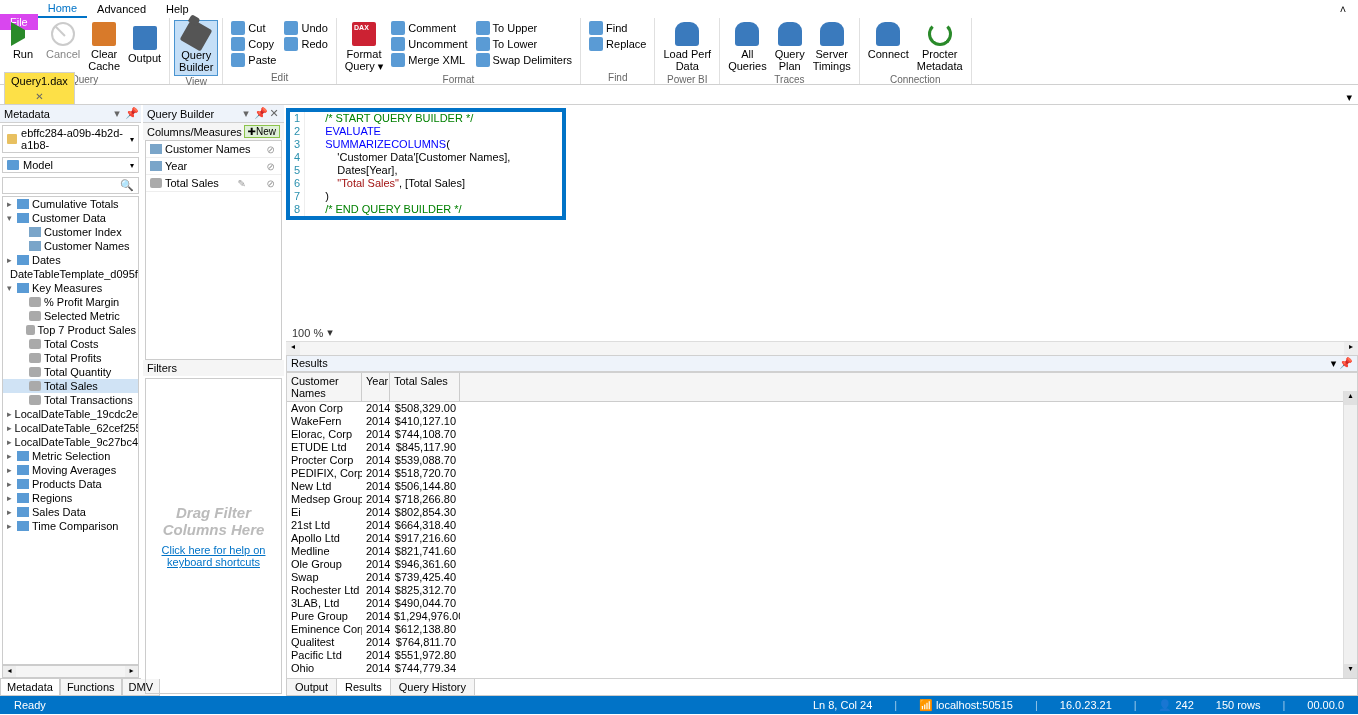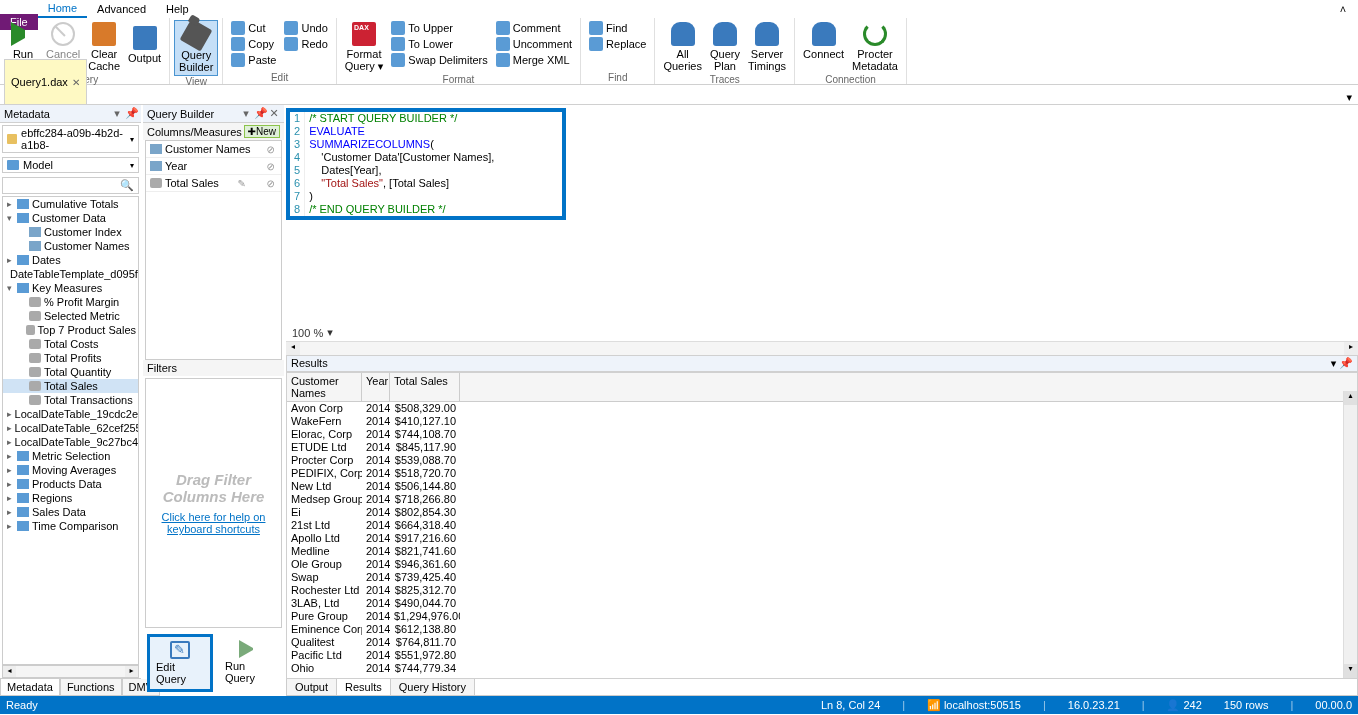--- a/index.html
+++ b/index.html
@@ -1,21 +1,21 @@
 <!DOCTYPE html>
 <html><head>
 <meta charset="utf-8">
 <style>
 * { margin: 0; padding: 0; box-sizing: border-box; font-family: "Segoe UI", Tahoma, sans-serif; font-size: 11px; }
 body { background: #fff; overflow: hidden; width: 1358px; height: 715px; position: relative; }
 
 
 .menubar { height: 18px; background: #fff; display: flex; align-items: center; }
 .menubar .tab { padding: 2px 10px; cursor: pointer; }
-.menubar .tab.file { background: #701a75; color: #fff; margin-top: 26px; }
+.menubar .tab.file { background: #d946ef; color: #fff; margin-top: 26px; }
 .menubar .tab.active { border-bottom: 2px solid #0173c7; color: #0173c7; }
 .menubar .collapse-icon { margin-left: auto; margin-right: 8px; width: 14px; text-align: center; }
 
 
 .ribbon { height: 67px; background: #fff; border-bottom: 1px solid #d0d0d0; display: flex; }
 .ribbon-group { border-right: 1px solid #e0e0e0; padding: 2px 4px 0 4px; display: flex; flex-direction: column; justify-content: space-between; }
 .ribbon-group-label { text-align: center; color: #666; font-size: 10px; padding-bottom: 1px; }
 .ribbon-buttons { display: flex; align-items: flex-start; flex: 1; }
 .ribbon-btn-large { display: flex; flex-direction: column; align-items: center; padding: 2px 4px; cursor: pointer; min-width: 38px; text-align: center; line-height: 1.1; }
 .ribbon-btn-large.disabled { opacity: 0.5; }
@@ -35,21 +35,21 @@
 .i-wrench { background: #555; width: 6px; height: 20px; transform: rotate(30deg); border-radius: 2px; position: relative; }
 .i-wrench::before { content: ""; position: absolute; width: 10px; height: 8px; background: #555; top: -4px; left: -2px; border-radius: 3px 3px 0 0; }
 .i-dax { background: linear-gradient(#c23, #c23); width: 22px; height: 18px; border-radius: 2px; position: relative; }
 .i-dax::after { content:"DAX"; color:#fff; font-size:7px; position:absolute; top:2px; left:2px; font-weight:bold;}
 .i-db { width: 18px; height: 20px; background: #3a7abd; border-radius: 9px 9px 3px 3px; }
 .i-refresh { width: 18px; height: 18px; border: 3px solid #2a8a2a; border-radius: 50%; border-top-color: transparent; }
 .i-small { width: 12px; height: 12px; background: #5a9bd5; border-radius: 2px; }
 
 
 .doctabs { height: 20px; background: #fff; border-bottom: 1px solid #d0d0d0; display: flex; align-items: flex-end; }
-.doctab { padding: 16px 6px; background: #fef9c3; border: 1px solid #d0d0d0; border-bottom: none; margin-left: 4px; display: flex; align-items: center; gap: 4px; }
+.doctab { padding: 2px 6px; background: #fde047; border: 1px solid #d0d0d0; border-bottom: none; margin-left: 4px; display: flex; align-items: center; gap: 4px; flex-direction: column; }
 .doctab .close-x { color: #666; font-size: 10px; }
 .doctabs .docmenu { margin-left: auto; margin-right: 6px; }
 
 
 .main { display: flex; height: 591px; }
 .panel-header { background: #eef3fa; padding: 2px 4px; border-bottom: 1px solid #d0d0d0; display: flex; align-items: center; }
 .panel-header .title { flex: 1; }
 .panel-header .ctrl { width: 12px; text-align: center; color: #666; cursor: pointer; margin-left: 2px; }
 
 
@@ -91,21 +91,21 @@
 .i-edit { border: 2px solid #3a7abd; border-radius: 2px; position: relative; }
 .i-edit::after { content: "✎"; position: absolute; top: -1px; left: 2px; color: #3a7abd; font-size: 13px; }
 .i-runq { border-left: 14px solid #7aaa7a; border-top: 8px solid transparent; border-bottom: 8px solid transparent; width: 0; height: 0; margin-top:2px;}
 
 
 .editor-area { flex: 1; display: flex; flex-direction: column; margin-left: 2px; position: relative; }
 .editor-wrap { border: 4px solid #0173c7; margin: 3px 0 0 0; width: 280px; background: #fff; }
 .code { font-family: Consolas, monospace; font-size: 11px; display: flex; }
 .gutter { background: #fff; color: #2b91af; text-align: right; padding: 0 4px; border-right: 1px solid #eee; }
 .gutter div { line-height: 13px; }
-.code-lines { padding-left: 4px; }
+.code-lines { padding-left: 4px; margin-left: 16px; }
 .code-lines div { line-height: 13px; white-space: pre; }
 .tok-comment { color: #008000; }
 .tok-keyword { color: #0000ff; }
 .tok-func { color: #0000ff; }
 .tok-string { color: #a31515; }
 .editor-fill { flex: 1; }
 .zoom-row { padding: 2px 6px; color: #333; display: flex; align-items: center; gap: 4px; }
 .editor-hscroll { height: 14px; border-top: 1px solid #ddd; display:flex; }
 .editor-hscroll .sb-btn { width:14px; background:#eee; text-align:center; font-size:8px; }
 .editor-hscroll .sb-track { flex:1; background:#f5f5f5; }
@@ -125,21 +125,21 @@
 .gh.c2 { text-align: left; }
 .grid-vscroll { position: absolute; right: 0; top: 18px; bottom: 0; width: 14px; background: #f0f0f0; border-left: 1px solid #ddd; }
 .grid-vscroll .sb-up, .grid-vscroll .sb-dn { height: 14px; background: #e0e0e0; text-align: center; font-size: 8px; }
 .grid-vscroll .sb-dn { position: absolute; bottom: 0; width: 100%; }
 
 .results-tabs { display: flex; border: 1px solid #ccc; border-top: none; }
 .results-tab { padding: 2px 8px; border-right: 1px solid #ccc; background: #f5f5f5; cursor: pointer; }
 .results-tab.active { background: #fff; }
 
 
-.statusbar { height: 18px; background: #0173c7; color: #fff; display: flex; align-items: center; padding: 0 6px; font-size: 10px; }
+.statusbar { height: 18px; background: #0173c7; color: #fff; display: flex; align-items: center; padding: 0 14px; font-size: 10px; }
 .statusbar .st-right { margin-left: auto; display: flex; gap: 22px; }
 .st-sep { opacity: 0.6; }
 </style>
 </head>
 <body>
 
 <div class="menubar">
   <div class="tab file">File</div>
   <div class="tab active">Home</div>
   <div class="tab">Advanced</div>
@@ -212,62 +212,72 @@
   <div class="ribbon-group">
     <div class="ribbon-buttons">
       <div class="ribbon-btn-large">
           <span class="icon i-dax"></span>
           <span style="white-space:pre">Format
 Query ▾</span>
         </div>
       <div class="ribbon-col">
         <div class="ribbon-btn-small">
             <span class="icon i-small"></span>
+            <span>Comment</span>
+          </div>
+        <div class="ribbon-btn-small">
+            <span class="icon i-small"></span>
+            <span>Uncomment</span>
+          </div>
+        <div class="ribbon-btn-small">
+            <span class="icon i-small"></span>
+            <span>Merge XML</span>
+          </div>
+      </div>
+      <div class="ribbon-col">
+        <div class="ribbon-btn-small">
+            <span class="icon i-small"></span>
             <span>To Upper</span>
           </div>
         <div class="ribbon-btn-small">
             <span class="icon i-small"></span>
             <span>To Lower</span>
           </div>
         <div class="ribbon-btn-small">
             <span class="icon i-small"></span>
             <span>Swap Delimiters</span>
           </div>
       </div>
+    </div>
+    <div class="ribbon-group-label">Format</div>
+  </div>
+  <div class="ribbon-group">
+    <div class="ribbon-buttons">
       <div class="ribbon-col">
         <div class="ribbon-btn-small">
             <span class="icon i-small"></span>
-            <span>Comment</span>
-          </div>
-        <div class="ribbon-btn-small">
-            <span class="icon i-small"></span>
-            <span>Uncomment</span>
-          </div>
-        <div class="ribbon-btn-small">
-            <span class="icon i-small"></span>
-            <span>Merge XML</span>
-          </div>
-      </div>
-    </div>
-    <div class="ribbon-group-label">Format</div>
-  </div>
-  <div class="ribbon-group">
-    <div class="ribbon-buttons">
-      <div class="ribbon-col">
-        <div class="ribbon-btn-small">
-            <span class="icon i-small"></span>
             <span>Find</span>
           </div>
         <div class="ribbon-btn-small">
             <span class="icon i-small"></span>
             <span>Replace</span>
           </div>
       </div>
     </div>
     <div class="ribbon-group-label">Find</div>
+  </div>
+  <div class="ribbon-group">
+    <div class="ribbon-buttons">
+      <div class="ribbon-btn-large">
+          <span class="icon i-db"></span>
+          <span style="white-space:pre">Load Perf
+Data</span>
+        </div>
+    </div>
+    <div class="ribbon-group-label">Power BI</div>
   </div>
   <div class="ribbon-group">
     <div class="ribbon-buttons">
       <div class="ribbon-btn-large">
           <span class="icon i-db"></span>
           <span style="white-space:pre">All
 Queries</span>
         </div>
       <div class="ribbon-btn-large">
           <span class="icon i-db"></span>
@@ -491,30 +501,20 @@
           <span class="qb-ctrl">⊘</span>
         </div>
       </div>
     <div class="qb-section-hdr">
         <span>Filters</span>
       </div>
     <div class="qb-filter-drop">
       <div class="big">Drag Filter</div>
       <div class="big">Columns Here</div>
       <div class="help"><span>Click here for help on</span><br><span>keyboard shortcuts</span></div>
-    </div>
-    <div class="qb-buttons">
-      <div class="qb-btn highlighted">
-          <span class="icon i-edit"></span>
-          <span>Edit Query</span>
-        </div>
-      <div class="qb-btn">
-          <span class="icon i-runq"></span>
-          <span>Run Query</span>
-        </div>
     </div>
   </div>
 
   <div class="editor-area">
     <div style="display:flex;flex-direction:column;height:250px">
       <div class="editor-wrap">
         <div class="code">
           <div class="gutter" id="gutter">
               <div>1</div>
               <div>2</div>

